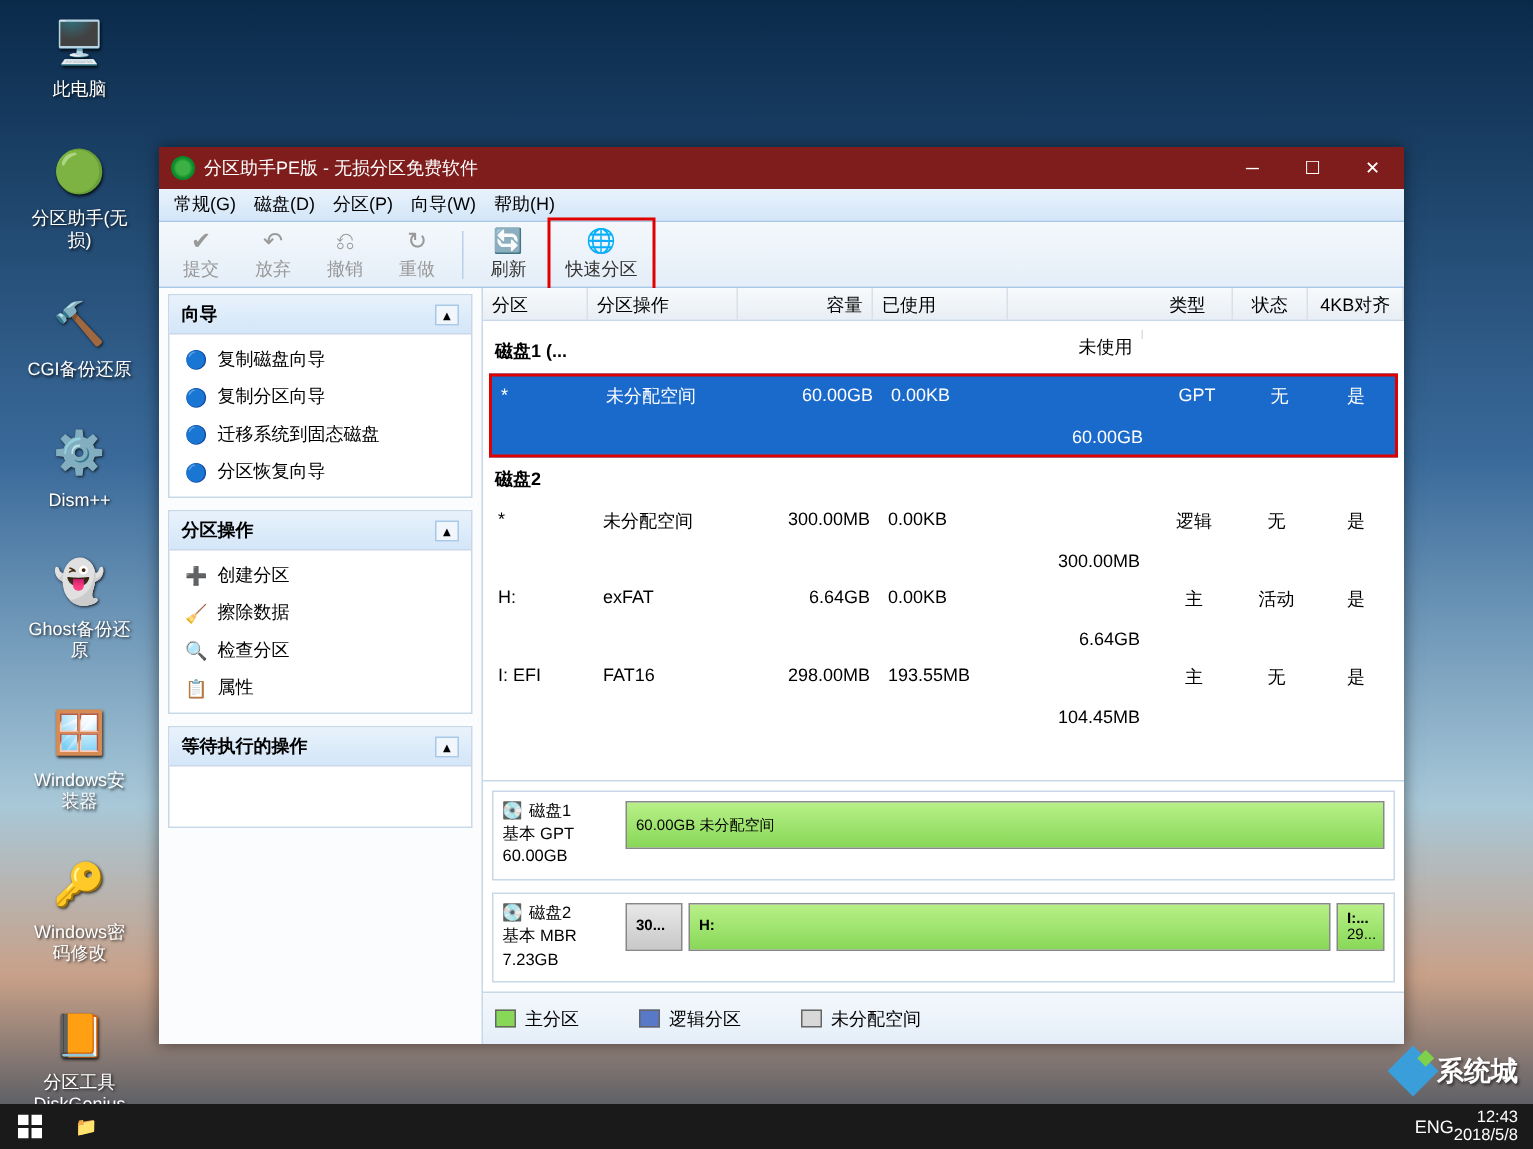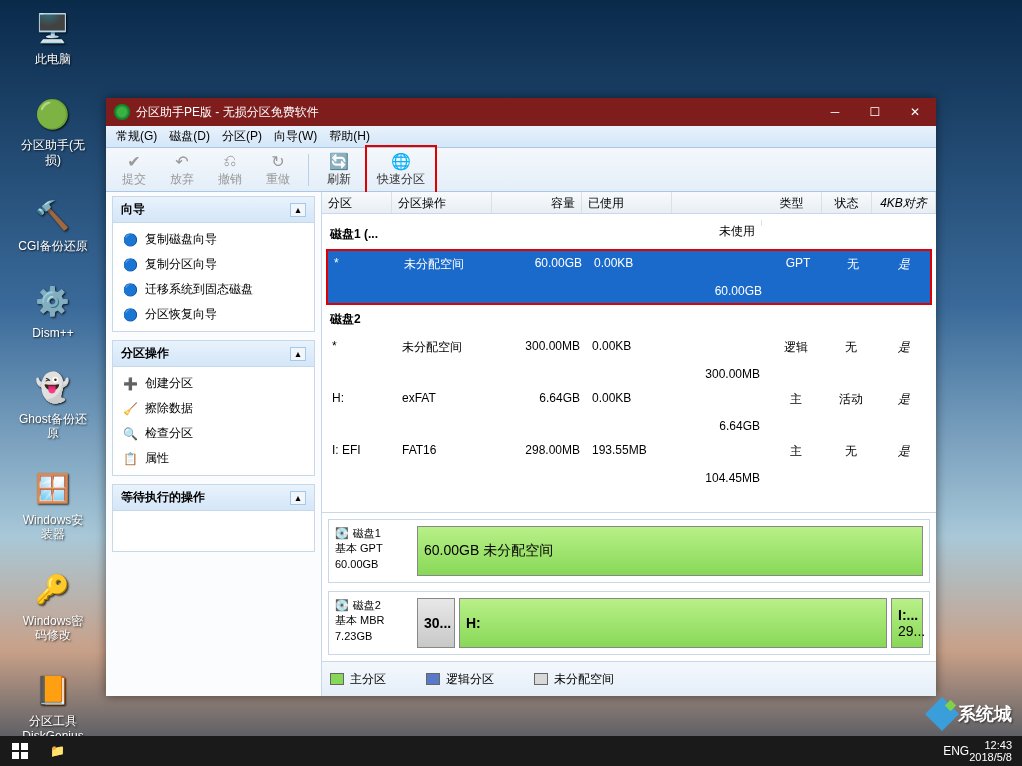--- a/index.html
+++ b/index.html
@@ -39,34 +39,34 @@
 .main { flex: 1; display: flex; flex-direction: column; overflow: hidden; }
 .grid-header { height: 22px; background: linear-gradient(to bottom, #f8fafc, #e8eef4); border-bottom: 1px solid #c8d8e8; display: flex; font-size: 12px; }
 .grid-header > div { padding: 3px 6px; border-right: 1px solid #d8e0e8; }
 .col-partition { width: 70px; }
 .col-fs { width: 100px; }
 .col-capacity { width: 90px; text-align: right; }
 .col-used { width: 90px; text-align: left; }
 .col-unused { width: 90px; text-align: right; margin-top: 28px; }
 .col-type { width: 60px; text-align: center; }
 .col-status { width: 50px; text-align: center; }
-.col-align { flex: 1; text-align: center; font-style: italic; }
+.col-align { flex: 1; text-align: center; }
 
 .grid-body { flex: 1; overflow: auto; padding: 6px 4px; font-size: 12px; }
 .disk-label { font-weight: bold; padding: 6px 4px; }
 .grid-row { display: flex; padding: 3px 0; }
 .grid-row.selected { background: #1a6acc; color: white; border: 2px solid #e00000; }
 .grid-row > div { padding: 2px 6px; }
 
 .disk-map-area { border-top: 1px solid #c8d8e8; padding: 6px; display: flex; flex-direction: column; gap: 8px; }
 .disk-map { border: 1px solid #c8d8e8; padding: 6px; display: flex; gap: 8px; }
 .disk-info { width: 74px; font-size: 11px; line-height: 1.4; }
 .disk-info-title { display: flex; align-items: center; gap: 4px; }
 .disk-bars { flex: 1; display: flex; gap: 4px; }
-.disk-bar { border: 1px solid #888; height: 50px; padding: 4px 6px; font-size: 14px; display: flex; flex-direction: column; justify-content: center; }
+.disk-bar { border: 1px solid #888; height: 32px; padding: 4px 6px; font-size: 10px; display: flex; flex-direction: column; justify-content: center; }
 .bar-green { background: linear-gradient(to bottom, #b8f088, #88d858); }
 .bar-gray { background: linear-gradient(to bottom, #e8e8e8, #c8c8c8); }
 
 .legend { height: 22px; border-top: 1px solid #c8d8e8; background: linear-gradient(to bottom, #f4f8fc, #e4eef8); display: flex; align-items: center; padding: 17px 8px; gap: 40px; font-size: 12px; }
 .legend-item { display: flex; align-items: center; gap: 6px; }
 .legend-swatch { width: 14px; height: 12px; border: 1px solid #666; }
 
 .taskbar { position: absolute; bottom: 0; left: 0; right: 0; height: 30px; background: #1a1a1a; display: flex; align-items: center; color: white; font-size: 12px; }
 .start-btn { width: 40px; height: 30px; display: flex; align-items: center; justify-content: center; cursor: pointer; }
 .taskbar-item { height: 30px; padding: 0 10px; display: flex; align-items: center; gap: 6px; cursor: pointer; }

